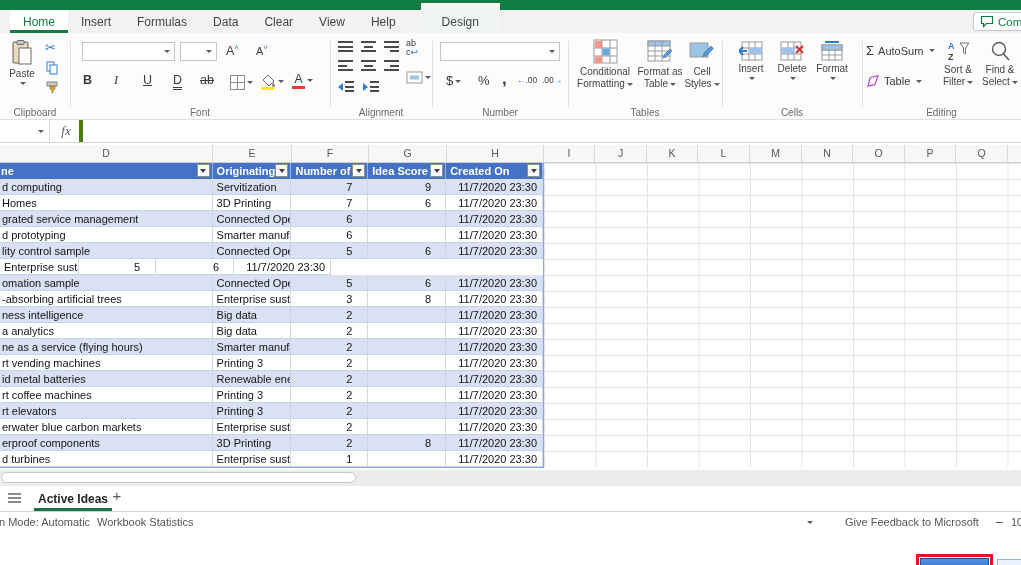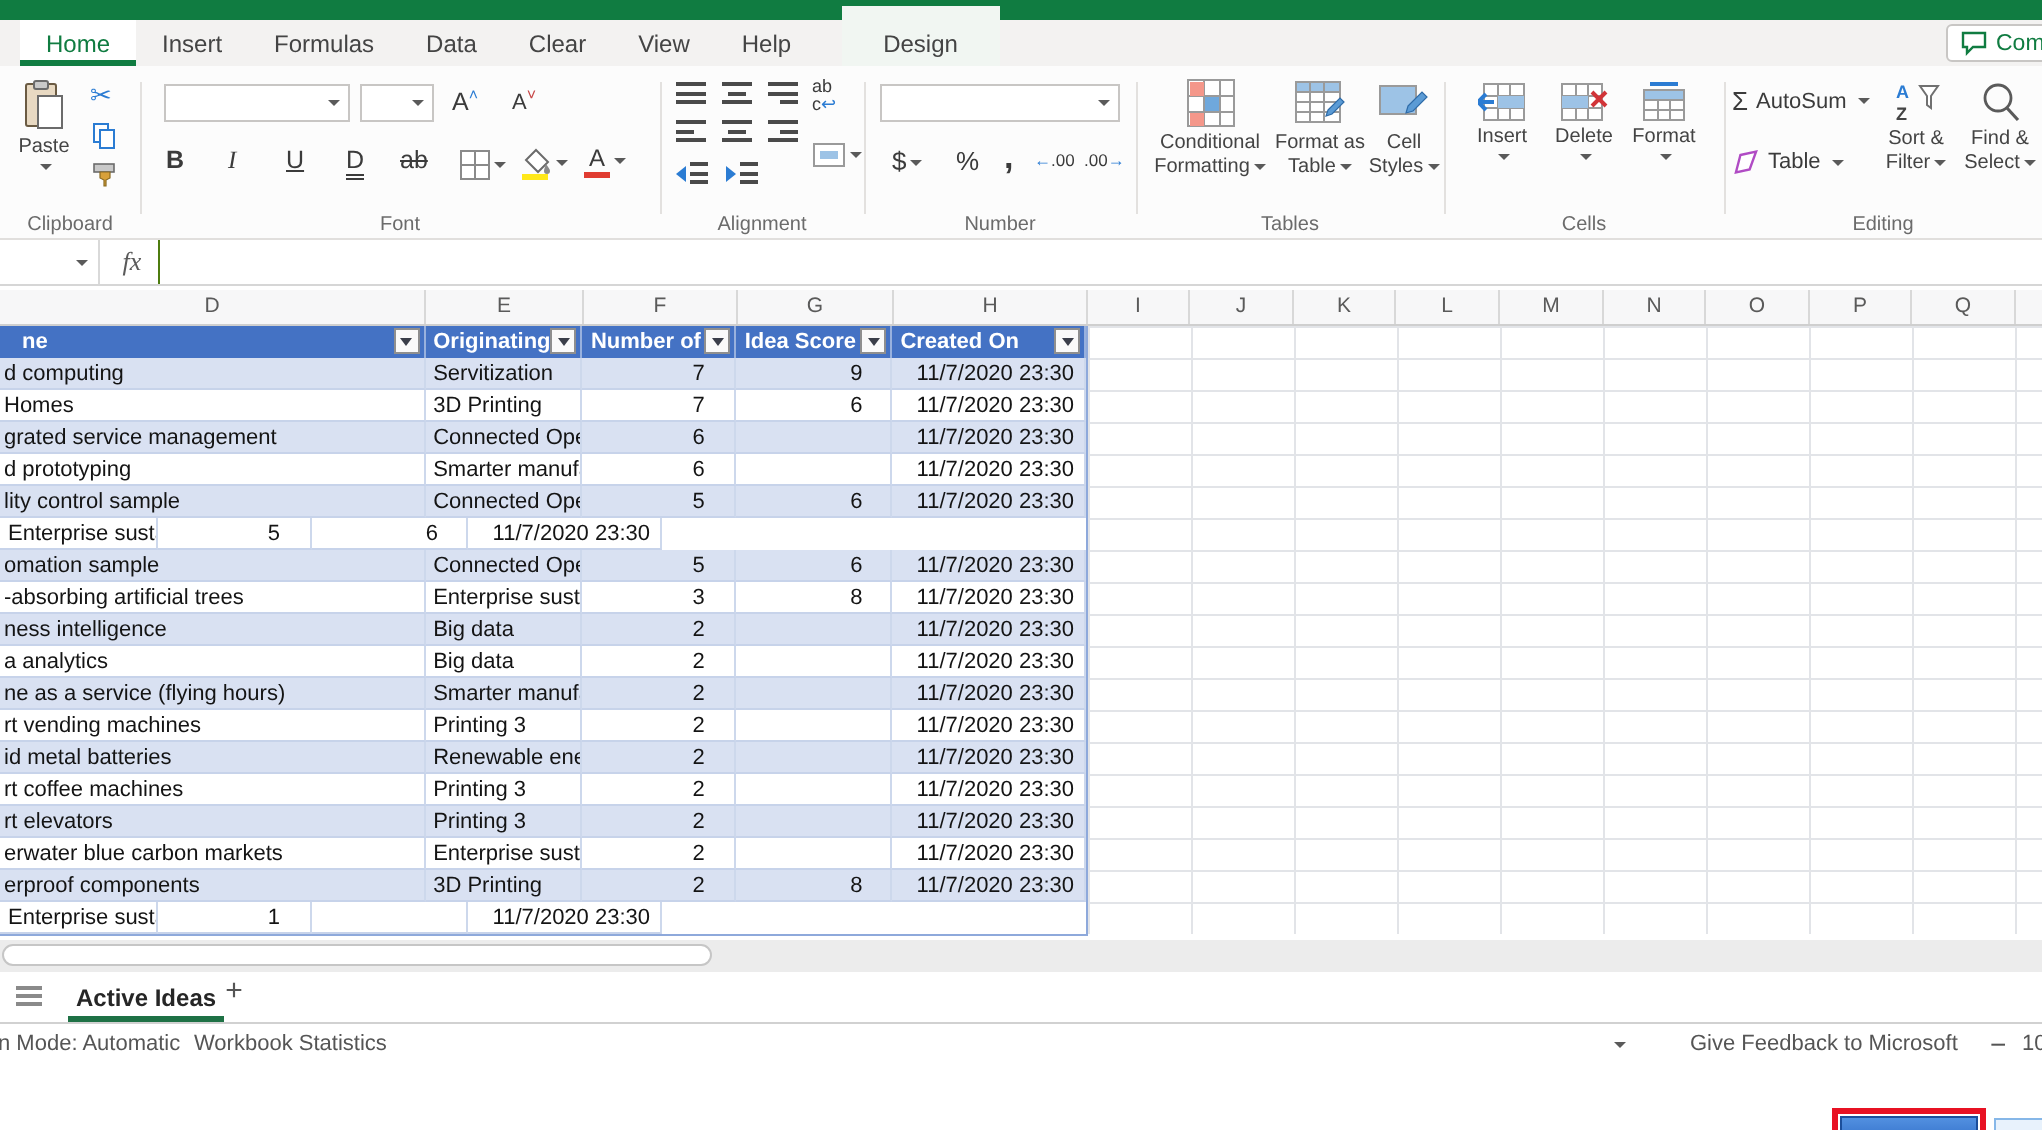--- a/index.html
+++ b/index.html
@@ -37,21 +37,21 @@
   .w-full{width:15px}.w-short{width:9px}
   .gridicon{box-sizing:border-box;border:1px solid #8A8A8A;
       background:linear-gradient(#8A8A8A,#8A8A8A) center/100% 1px no-repeat,
                  linear-gradient(#8A8A8A,#8A8A8A) center/1px 100% no-repeat,#fff}
 
   
   #formulabar{position:absolute;left:0;top:120px;width:100%;height:23px;background:#fff;
               border-bottom:1px solid #D6D6D6;box-sizing:border-box}
   #namebox{position:absolute;left:0;top:0;width:50px;height:22px;border-right:1px solid #D9D9D9;display:flex;
            align-items:center;justify-content:flex-end;padding-right:5px;box-sizing:border-box;font-size:11px;color:#333}
-  #fxbtn{position:absolute;left:53px;top:0;width:26px;height:22px;border-right:1px solid #4d7c0f;display:flex;
+  #fxbtn{position:absolute;left:53px;top:0;width:26px;height:22px;border-right:4px solid #4d7c0f;display:flex;
          align-items:center;justify-content:center;color:#5A5A5A;font-size:13px;font-family:"Liberation Serif","DejaVu Serif",serif;font-style:italic}
   #formula-input{position:absolute;left:80px;top:0;right:0;height:22px;font-size:11px;color:#222;display:flex;align-items:center}
 
   
   #colheaders{position:absolute;left:0;top:145px;width:100%;height:18px;display:flex;background:#F7F7F8;
               border-bottom:1px solid #CFCFCF;box-sizing:border-box}
   .chcell{height:17px;line-height:17px;text-align:center;font-size:10.5px;color:#5A5A5A;
           border-right:1px solid #D8D8D8;box-sizing:border-box;flex:0 0 auto}
 
   
@@ -430,21 +430,21 @@
     <div class="chcell" style="width: 52px;">O</div>
     <div class="chcell" style="width: 51px;">P</div>
     <div class="chcell" style="width: 52px;">Q</div>
     <div class="chcell" style="width: 14px;"></div>
   </div>
 
 <div id="gridarea">
   <div id="emptygrid"></div>
   <div id="ideas-table">
       <div class="trow">
-        <div class="hcell" style="width: 213px; padding-left: 11px;"><span>ne</span><div class="filterbtn">
+        <div class="hcell" style="width: 213px; padding-left: 1px;"><span>ne</span><div class="filterbtn">
             <span class="tri"></span>
           </div></div>
         <div class="hcell" style="width: 79px; padding-left: 4px;"><span>Originating cl</span><div class="filterbtn">
             <span class="tri"></span>
           </div></div>
         <div class="hcell" style="width: 77px; padding-left: 4px;"><span>Number of V</span><div class="filterbtn">
             <span class="tri"></span>
           </div></div>
         <div class="hcell" style="width: 78px; padding-left: 4px;"><span>Idea Score</span><div class="filterbtn">
             <span class="tri"></span>
@@ -565,20 +565,21 @@
         <div class="tcell a-r" style="width: 97px; padding-right: 5px;">11/7/2020 23:30</div>
       </div>
       <div class="trow band">
         <div class="tcell" style="width: 213px; padding-left: 2px;">erproof components</div>
         <div class="tcell" style="width: 79px; padding-left: 4px;">3D Printing</div>
         <div class="tcell a-r" style="width: 77px; padding-right: 15px;">2</div>
         <div class="tcell a-r" style="width: 78px; padding-right: 14px;">8</div>
         <div class="tcell a-r" style="width: 97px; padding-right: 5px;">11/7/2020 23:30</div>
       </div>
       <div class="trow">
+        <div class="tcell" style="width: 213px; padding-left: 2px;">d turbines</div>
         <div class="tcell" style="width: 79px; padding-left: 4px;">Enterprise susta</div>
         <div class="tcell a-r" style="width: 77px; padding-right: 15px;">1</div>
         <div class="tcell a-r" style="width: 78px; padding-right: 14px;"></div>
         <div class="tcell a-r" style="width: 97px; padding-right: 5px;">11/7/2020 23:30</div>
       </div>
     </div>
 </div>
 
 <div id="hscroll">
   <div id="hthumb"></div>

